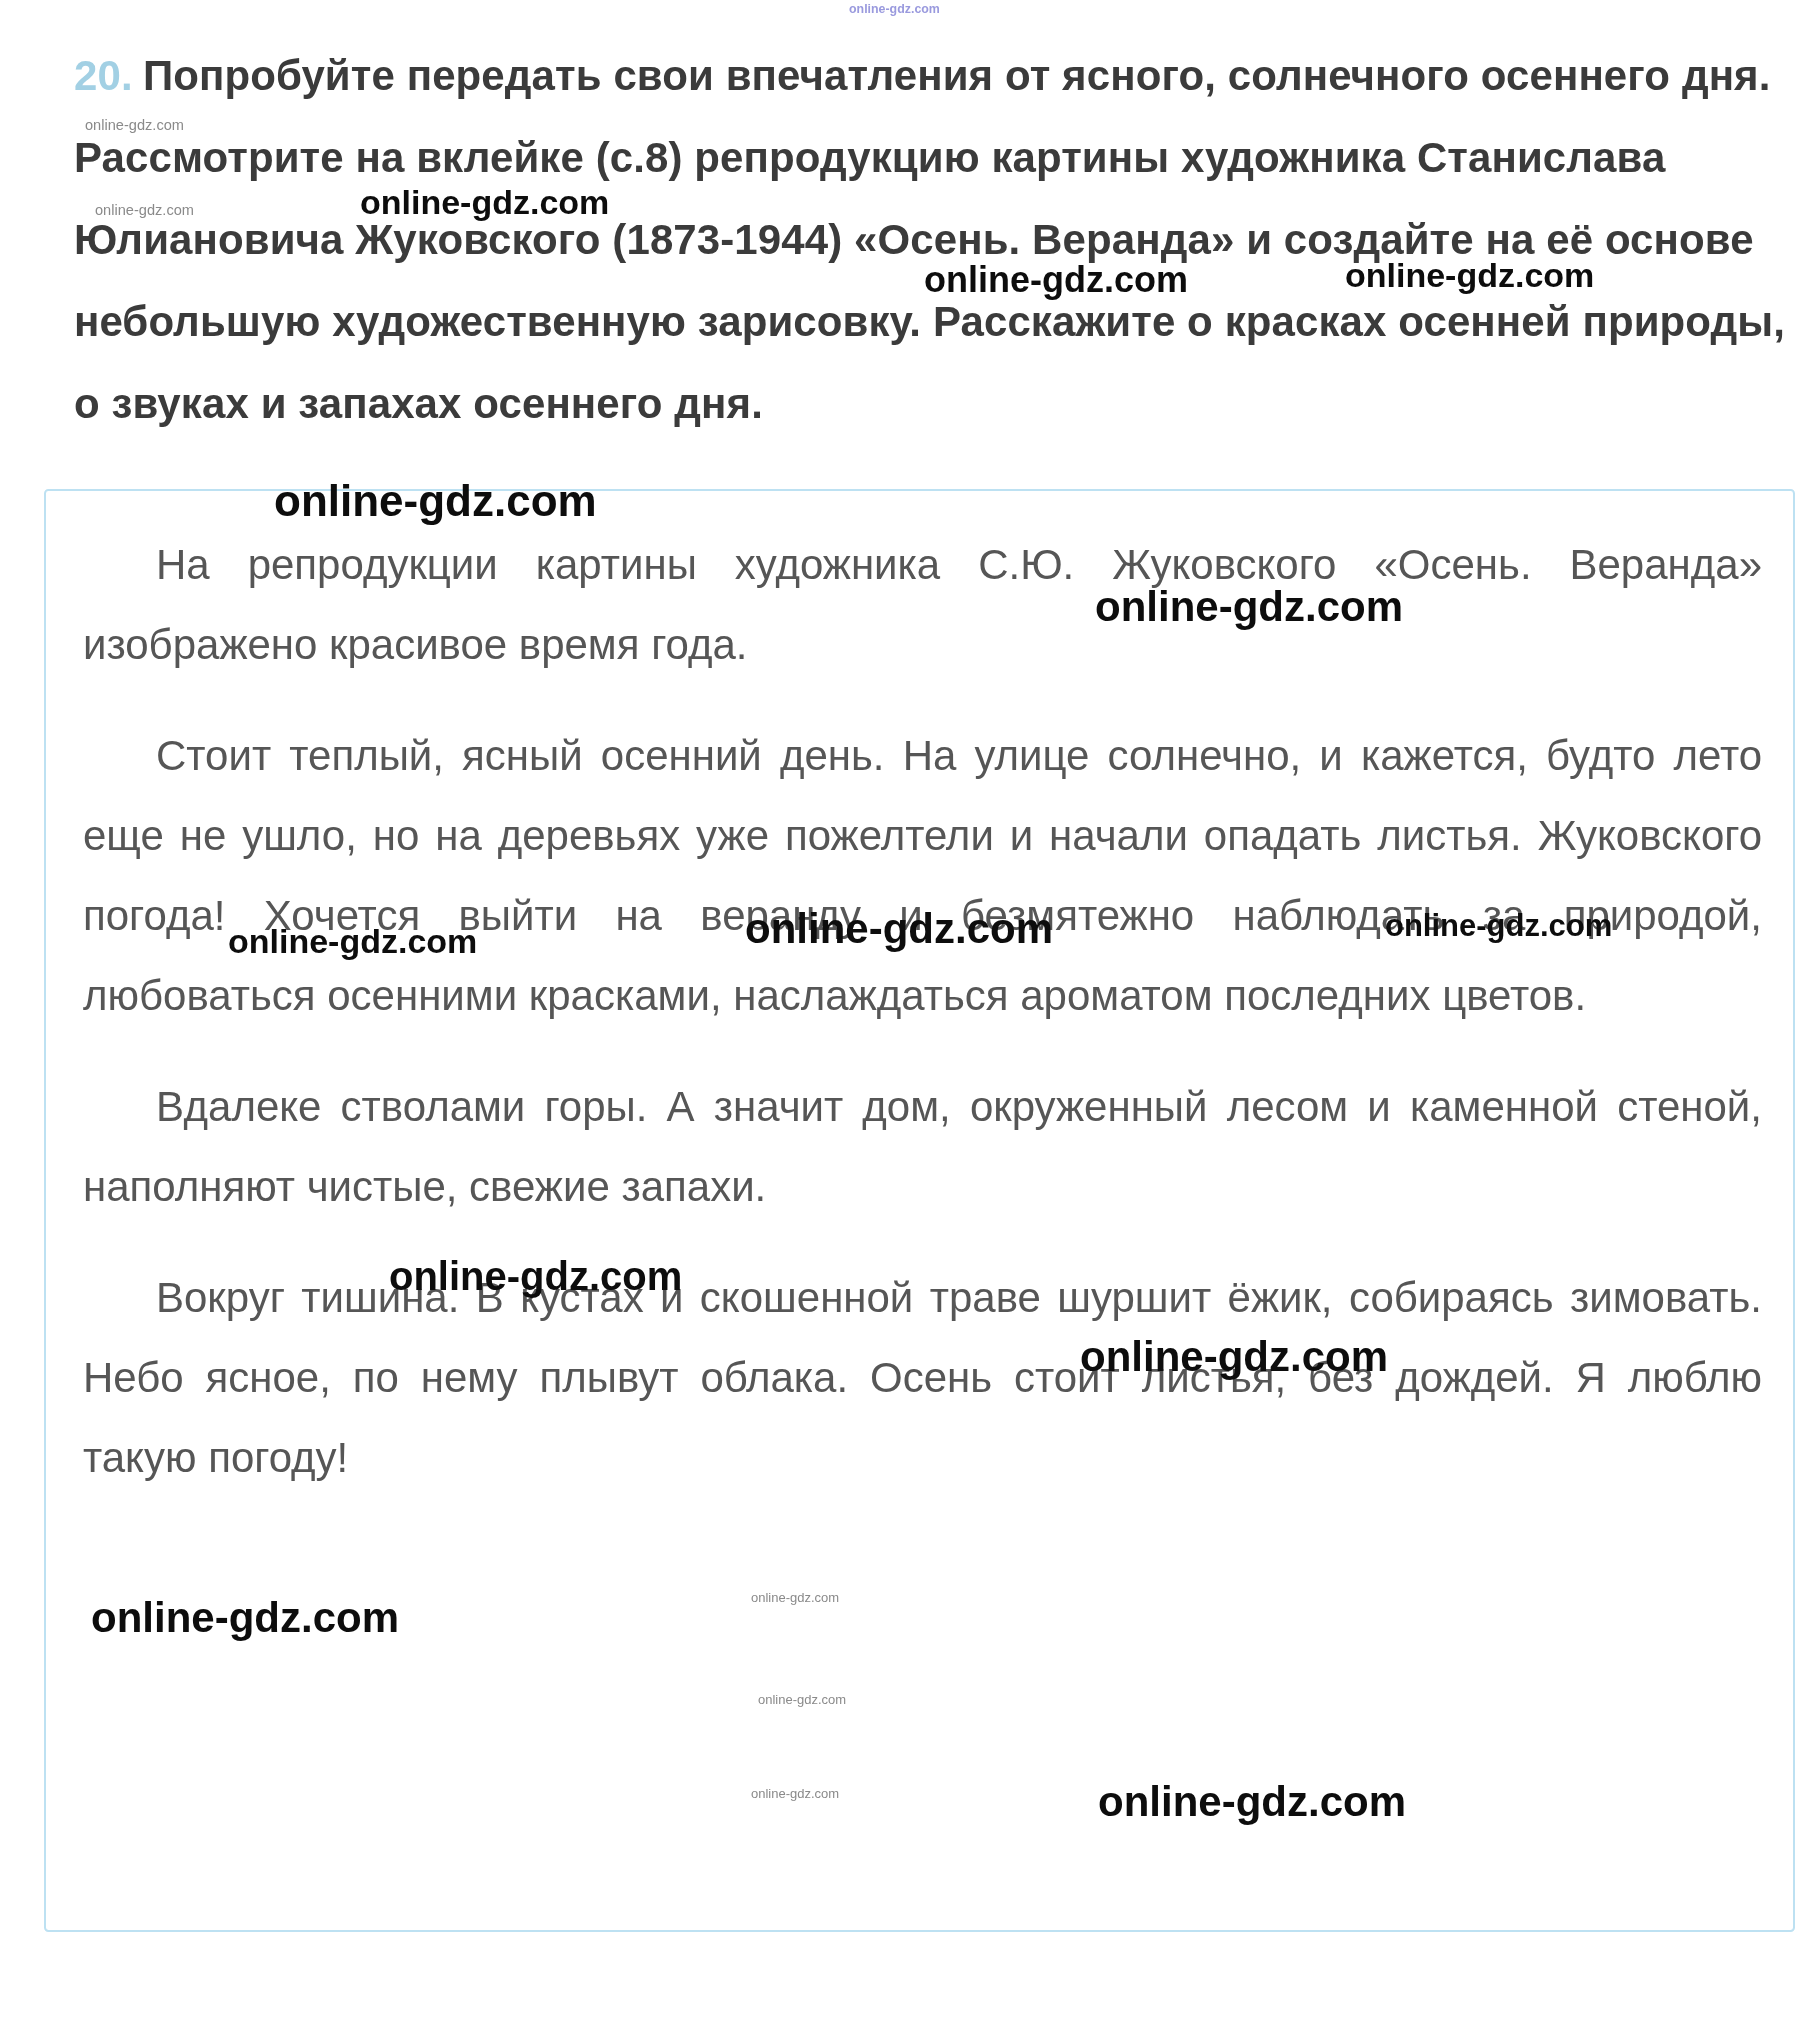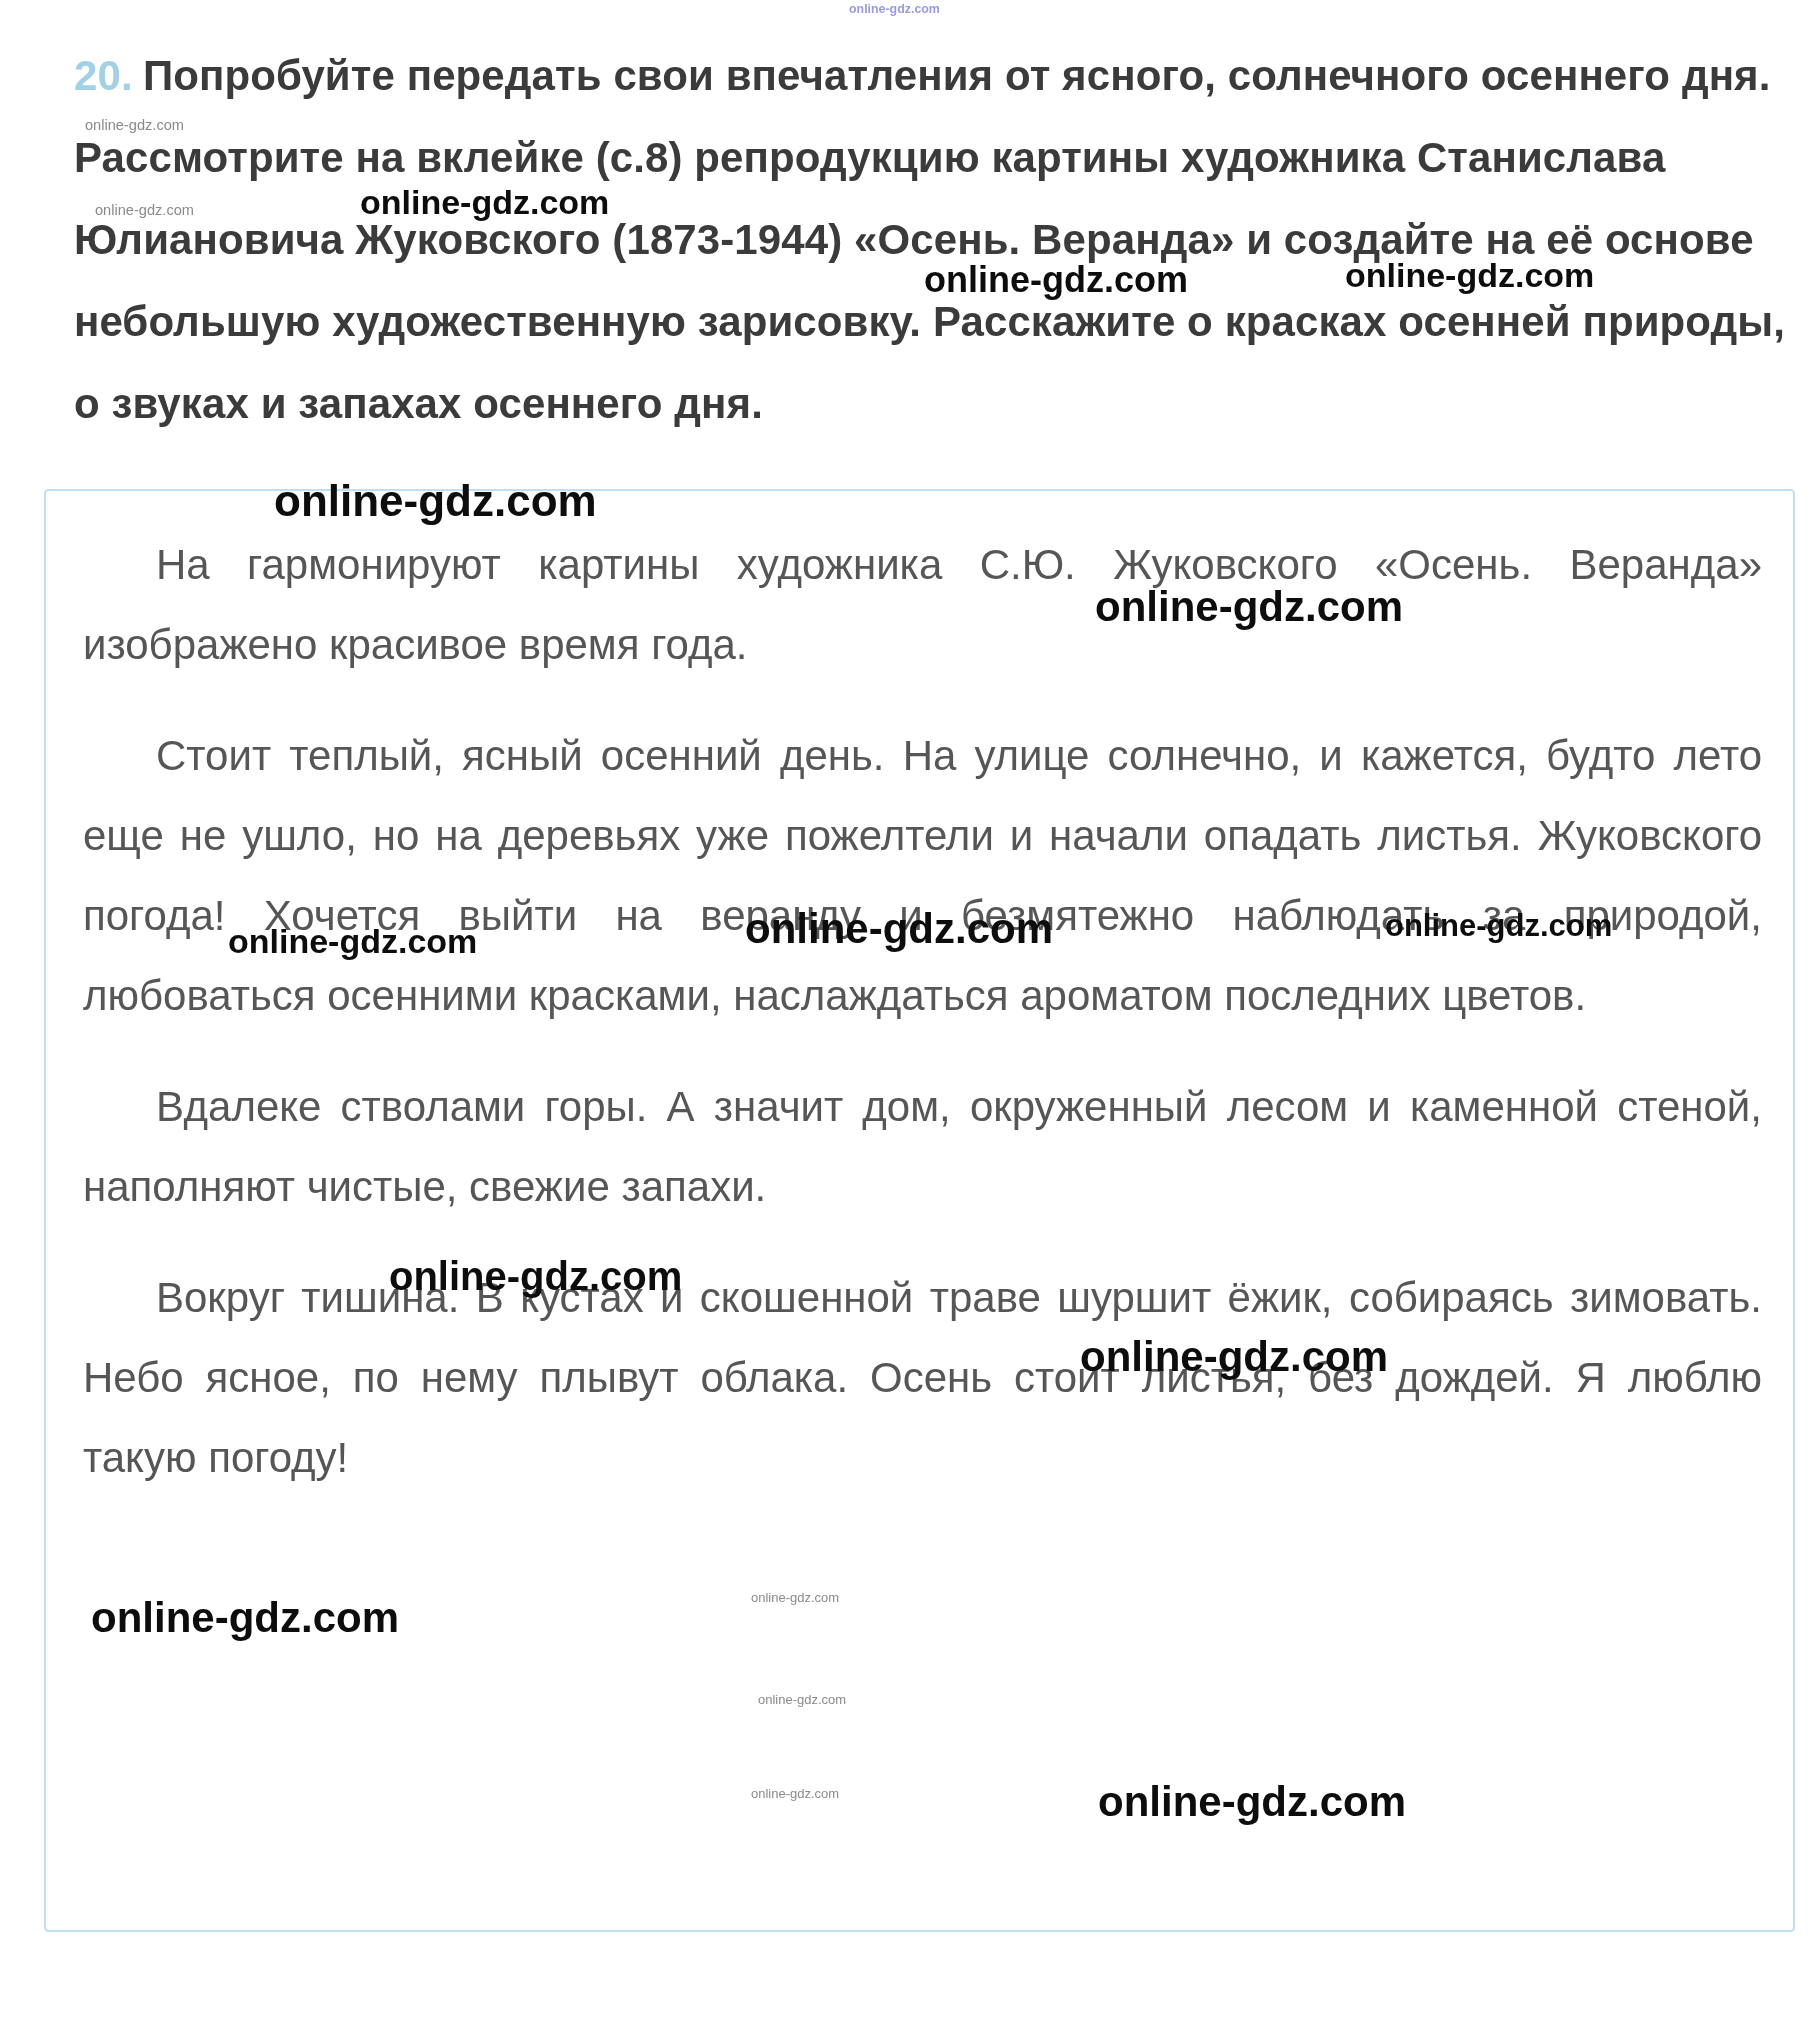--- a/index.html
+++ b/index.html
@@ -109,21 +109,21 @@
 <div class="faint-shape fs2"></div>
 <div class="faint-shape fs3"></div>
 <div class="faint-shape fs4"></div>
 
 <div class="task-header">
   <span class="task-number">20.</span><span>Попробуйте передать свои впечатления от ясного, солнечного осеннего дня. Рассмотрите на вклейке (с.8) репродукцию картины художника Станислава Юлиановича Жуковского (1873-1944) «Осень. Веранда» и создайте на её основе небольшую художественную зарисовку. Расскажите о красках осенней природы, о звуках и запахах осеннего дня.</span>
 </div>
 
 <div class="answer-box">
   <div class="answer-content">
-    <p>На гармонируют картины художника С.Ю. Жуковского «Осень. Веранда» изображено красивое время года.</p>
+    <p>На репродукции картины художника С.Ю. Жуковского «Осень. Веранда» изображено красивое время года.</p>
     <p>Стоит теплый, ясный осенний день. На улице солнечно, и кажется, будто лето еще не ушло, но на деревьях уже пожелтели и начали опадать листья. Жуковского погода! Хочется выйти на веранду и безмятежно наблюдать за природой, любоваться осенними красками, наслаждаться ароматом последних цветов.</p>
     <p>Вдалеке стволами горы. А значит дом, окруженный лесом и каменной стеной, наполняют чистые, свежие запахи.</p>
     <p>Вокруг тишина. В кустах и скошенной траве шуршит ёжик, собираясь зимовать. Небо ясное, по нему плывут облака. Осень стоит листья, без дождей. Я люблю такую погоду!</p>
   </div>
 </div>
 
 <span class="wm wm-top  wm1">online-gdz.com</span>
 <span class="wm wm-gray wm2">online-gdz.com</span>
 <span class="wm wm-bold wm3">online-gdz.com</span>
 <span class="wm wm-gray wm4">online-gdz.com</span>

